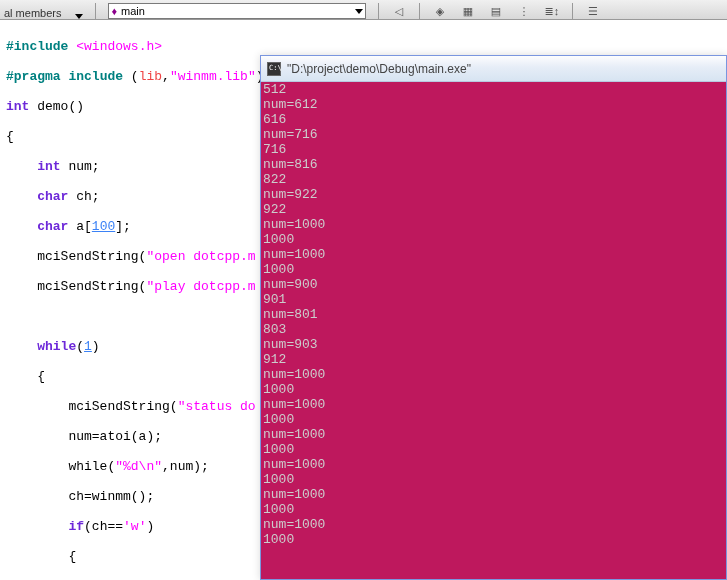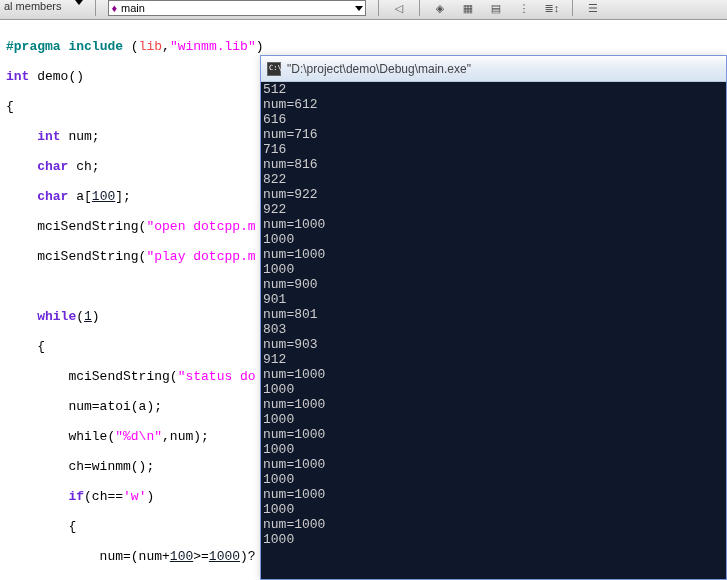--- a/index.html
+++ b/index.html
@@ -10,21 +10,21 @@
   width: 727px;
   height: 580px;
   overflow: hidden;
   position: relative;
 }
 .toolbar {
   height: 20px;
   background: linear-gradient(#f0f0f0, #d8d8d8);
   border-bottom: 1px solid #999;
   display: flex;
-  align-items: flex-start;
+  align-items: flex-end;
   padding: 0 4px;
   gap: 12px;
   font-family: Tahoma, sans-serif;
   font-size: 11px;
 }
 .toolbar-text { color: #333; }
 .dropdown {
   border: 1px solid #7a7a7a;
   background: #fff;
   height: 16px;
@@ -52,21 +52,21 @@
   font-family: "Courier New", monospace;
   font-size: 13px;
   line-height: 15px;
   white-space: pre;
   color: #000;
 }
 .kw-pp { color: #008080; font-weight: bold; }
 .kw-blue { color: #6d28d9; font-weight: bold; }
 .kw-lib { color: #ef4444; font-weight: normal; }
 .str { color: #ff00ff; }
-.num { color: #0f172a; text-decoration: underline; }
+.num { color: #3b82f6; text-decoration: underline; }
 .console-window {
   position: absolute;
   left: 260px;
   top: 55px;
   width: 467px;
   height: 525px;
   background: #fff;
   border: 1px solid #7a96df;
   box-shadow: 0 0 8px rgba(0,0,0,0.15);
 }
@@ -90,21 +90,21 @@
 }
 .console-icon::after {
   content: "C:\\";
   color: #fff;
   font-size: 7px;
   position: absolute;
   top: 1px; left: 1px;
   font-family: monospace;
 }
 .console-body {
-  background: #0f172a;
+  background: #be185d;
   color: #ccc;
   height: calc(100% - 26px);
   padding: 0 2px;
   font-family: "NSimSun", "Courier New", monospace;
   font-size: 13px;
   line-height: 15px;
   white-space: pre;
   overflow: hidden;
 }
 </style>
@@ -127,20 +127,21 @@
   <span class="tb-icon">◈</span>
   <span class="tb-icon">▦</span>
   <span class="tb-icon">▤</span>
   <span class="tb-icon">⋮</span>
   <span class="tb-icon">≣↕</span>
   <div class="tb-sep"></div>
   <span class="tb-icon">☰</span>
 </div>
 
 <div class="editor">
+<div><span class="kw-pp">#include</span> <span class="str">&lt;windows.h&gt;</span></div>
 <div><span class="kw-pp">#pragma</span> <span class="kw-pp">include</span> <span>(</span><span class="kw-lib">lib</span><span>,</span><span class="str">"winmm.lib"</span><span>)</span></div>
 <div><span class="kw-blue">int</span><span> demo()</span></div>
 <div><span>{</span></div>
 <div><span>    </span><span class="kw-blue">int</span><span> num;</span></div>
 <div><span>    </span><span class="kw-blue">char</span><span> ch;</span></div>
 <div><span>    </span><span class="kw-blue">char</span><span> a[</span><span class="num">100</span><span>];</span></div>
 <div><span>    mciSendString(</span><span class="str">"open dotcpp.m</span></div>
 <div><span>    mciSendString(</span><span class="str">"play dotcpp.m</span></div>
 <div><span> </span></div>
 <div><span>    </span><span class="kw-blue">while</span><span>(</span><span class="num">1</span><span>)</span></div>

